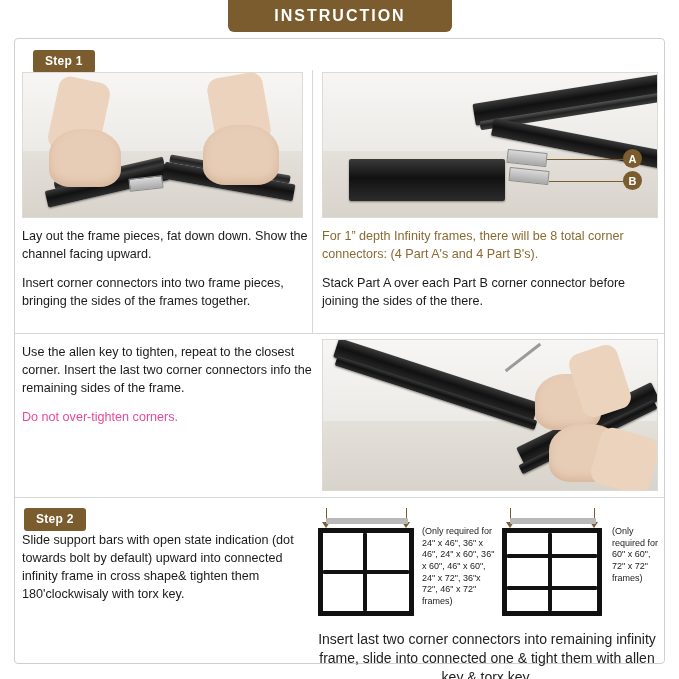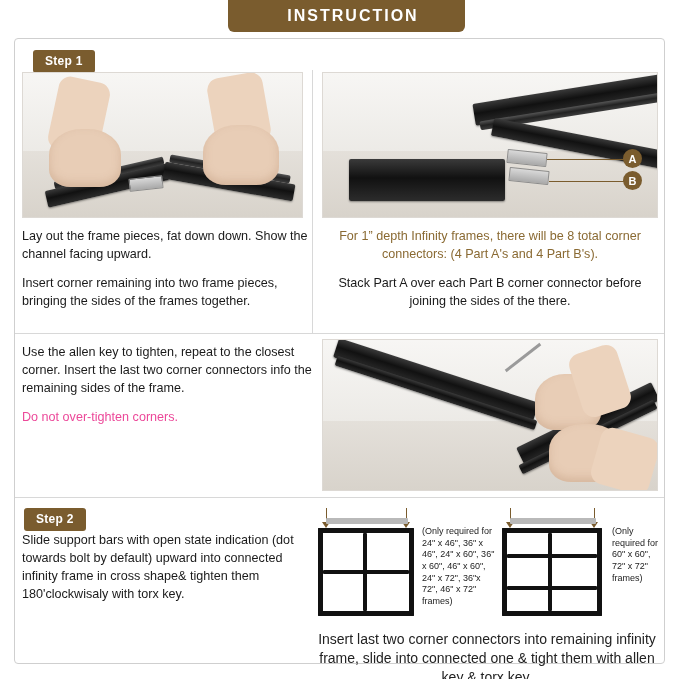--- a/index.html
+++ b/index.html
@@ -27,21 +27,20 @@
     position: absolute;
     top: 0;
     left: 228px;
     width: 224px;
     height: 32px;
     background: #7a5c2e;
     border-radius: 0 0 6px 6px;
     display: flex;
     align-items: center;
     justify-content: center;
-    padding-left: 13px;
   }
   .banner-title {
     color: #ffffff;
     font-size: 16px;
     font-weight: bold;
     letter-spacing: 2px;
   }
 
   
   .frame {
@@ -173,21 +172,21 @@
     font-size: 12.6px;
     line-height: 1.42;
     color: #1a1a1a;
   }
   .text-block p { margin: 0 0 11px 0; }
   .text-block p:last-child { margin-bottom: 0; }
   .brown { color: #8a6a33; }
   .warn { color: #ec4899; }
 
   #text-left-1 { left: 22px; top: 228px; width: 286px; }
-  #text-right-1 { left: 322px; top: 228px; width: 336px; text-align: center; }
+  #text-right-1 { left: 322px; top: 228px; width: 336px; }
   #text-left-2 { left: 22px; top: 344px; width: 290px; }
   #text-step2 { left: 22px; top: 532px; width: 284px; }
 
   
   .diagram {
     position: absolute;
     left: 312px;
     top: 508px;
     width: 350px;
     height: 148px;
@@ -302,21 +301,21 @@
     <div style="position:absolute; left:178px; top:16px; width:44px; height:3px; background:#9a9a9a; transform:rotate(-38deg);"></div>
 
     <div class="hand" style="left:212px; top:34px; width:66px; height:56px;"></div>
     <div class="forearm" style="left:252px; top:8px; width:50px; height:66px; transform:rotate(-18deg);"></div>
     <div class="hand" style="left:226px; top:84px; width:74px; height:58px;"></div>
     <div class="forearm" style="left:272px; top:92px; width:60px; height:58px; transform:rotate(16deg);"></div>
   </div>
 
   <div class="text-block" id="text-left-1">
     <p>Lay out the frame pieces, fat down down. Show the channel facing upward.</p>
-    <p>Insert corner remaining into two frame pieces, bringing the sides of the frames together.</p>
+    <p>Insert corner connectors into two frame pieces, bringing the sides of the frames together.</p>
   </div>
 
   <div class="text-block" id="text-right-1">
     <p class="brown">For 1” depth Infinity frames, there will be 8 total corner connectors: (4 Part A's and 4 Part B's).</p>
     <p>Stack Part A over each Part B corner connector before joining the sides of the there.</p>
   </div>
 
   <div class="text-block" id="text-left-2">
     <p>Use the allen key to tighten, repeat to the closest corner. Insert the last two corner connectors info the remaining sides of the frame.</p>
     <p class="warn">Do not over-tighten corners.</p>

